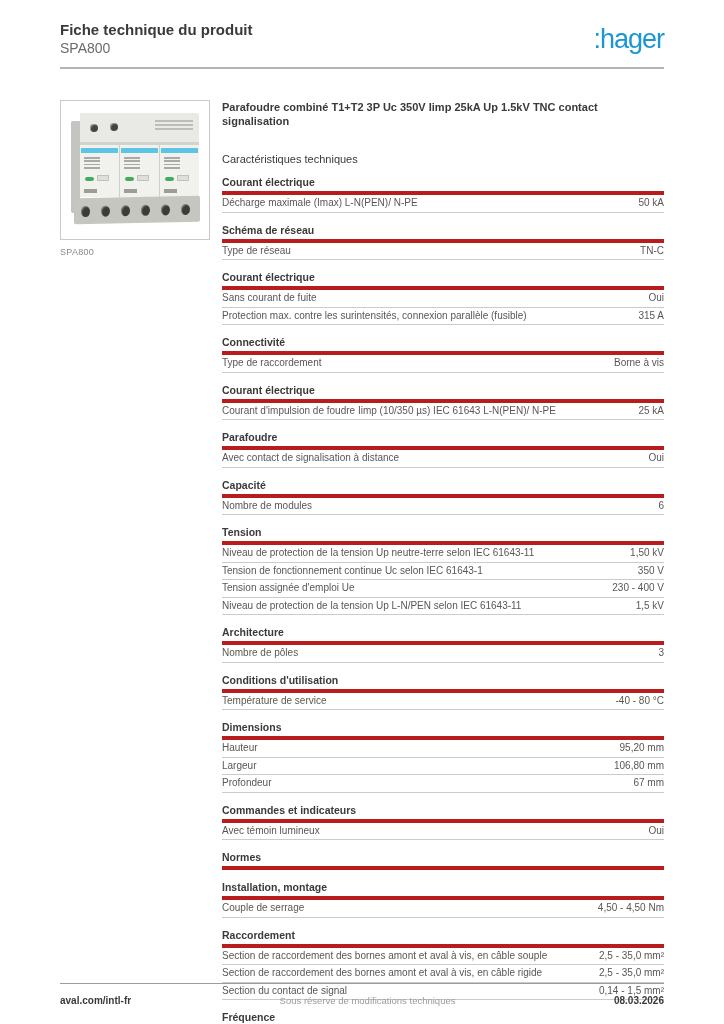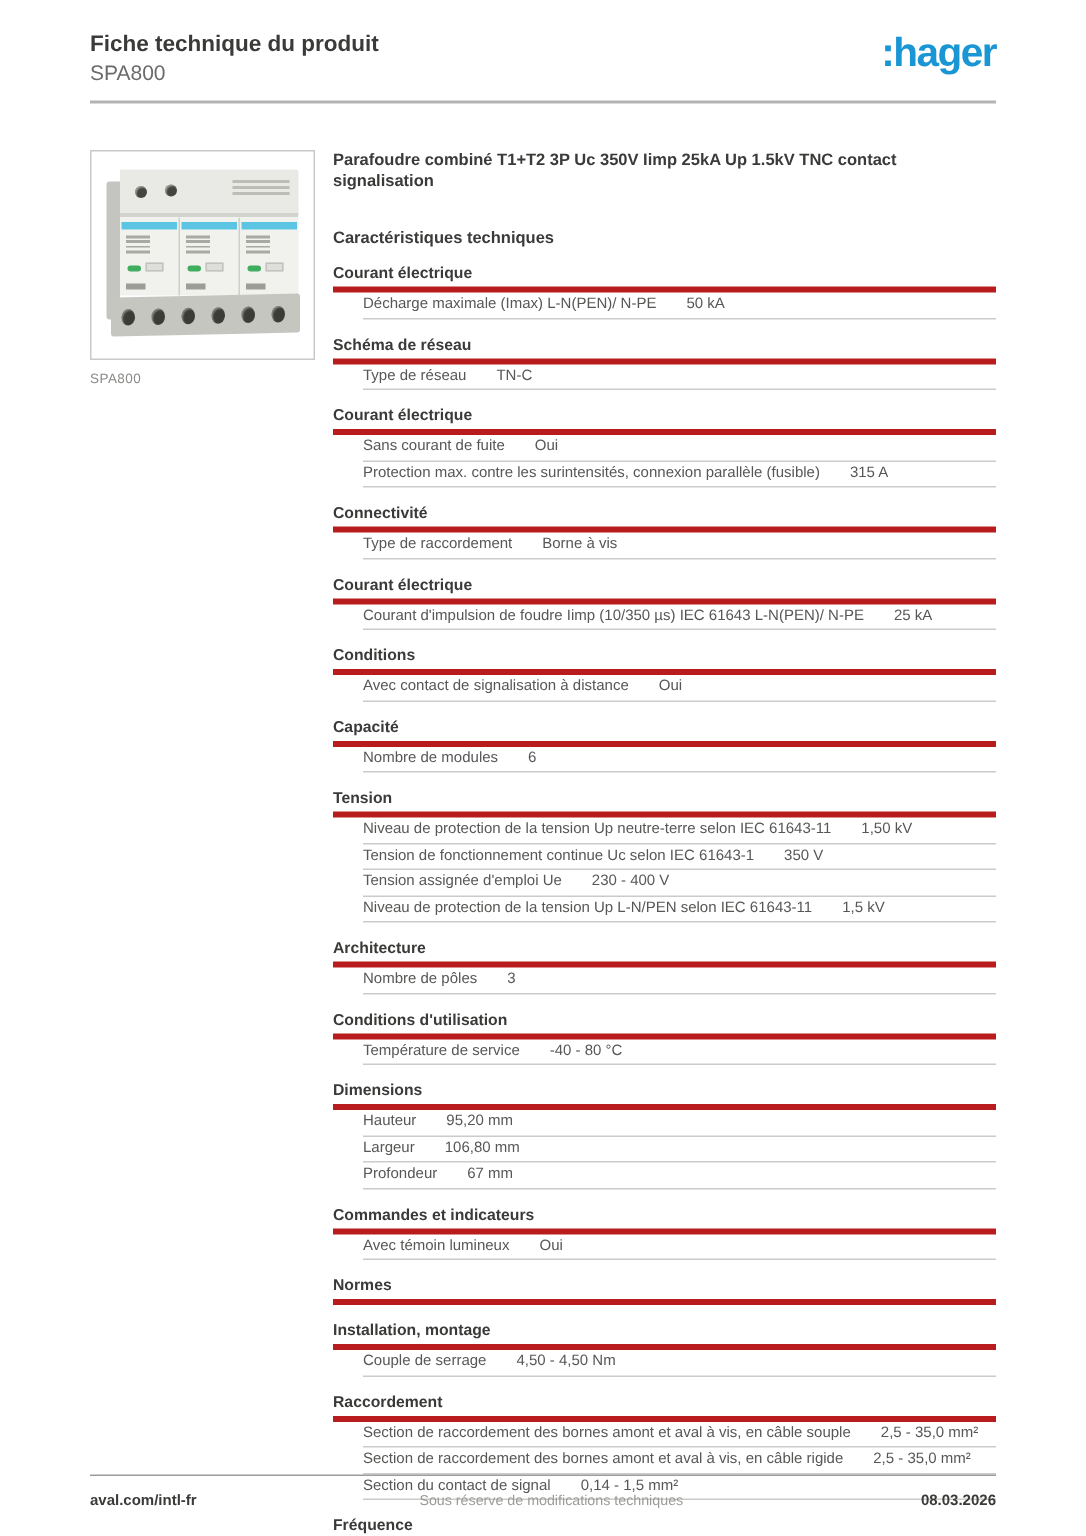--- a/index.html
+++ b/index.html
@@ -8,27 +8,27 @@
     width: 724px; height: 1024px;
     position: relative;
     font-family: "Liberation Sans", "DejaVu Sans", sans-serif;
     color: #3a3a39;
     overflow: hidden;
   }
   .page { position: absolute; left: 60px; right: 60px; top: 0; bottom: 0; }
 
   
   .header {
-    display: flex; justify-content: space-between; align-items: flex-start;
+    display: flex; justify-content: space-between; align-items: center;
     padding-top: 20px; padding-bottom: 10px;
     border-bottom: 2px solid #b3b3b3;
   }
   .doc-title { font-size: 15px; font-weight: bold; color: #3a3a39; line-height: 19px; }
   .doc-subtitle { font-size: 14px; font-weight: normal; color: #6b6b6a; line-height: 18px; }
-  .brand-logo { font-size: 27px; font-weight: bold; letter-spacing: -1px; line-height: 30px; }
+  .brand-logo { font-size: 27px; font-weight: normal; letter-spacing: -1px; line-height: 30px; }
 
   
   .main { display: flex; margin-top: 31px; }
   .left-col { width: 150px; flex: 0 0 150px; }
   .right-col { flex: 1; margin-left: 12px; }
 
   
   .product-image {
     width: 150px; height: 140px;
     border: 1px solid #c9c9c7; background: #ffffff;
@@ -51,34 +51,33 @@
   .mtext { position: absolute; left: 4px; top: 12px; width: 16px; }
   .mtext i { display: block; height: 1.6px; background: #a9a9a4; margin-bottom: 1.8px; }
   .led { position: absolute; left: 5px; top: 32px; width: 9px; height: 4px; border-radius: 2px; background: #3fae5e; }
   .led-label { position: absolute; left: 17px; top: 30px; width: 12px; height: 6px; background: #dededa; border: 1px solid #c2c2be; }
   .mlabel { position: absolute; left: 4px; bottom: 4px; width: 13px; height: 4px; background: #9d9d98; }
   .dev-bottom { position: absolute; left: 3px; right: -1px; top: 84px; height: 26px; background: #c6c6c1; transform: skewY(-1.2deg); border-radius: 2px; }
   .oval { position: absolute; top: 8px; width: 9px; height: 11px; border-radius: 50%; background: #3c3c37; box-shadow: inset 1px 1px 1px rgba(255,255,255,.35); }
 
   
   .product-title { font-size: 11px; font-weight: bold; color: #3a3a39; line-height: 14px; }
-  .tech-header { font-size: 11px; font-weight: bold; color: #3a3a39; margin-top: 25px; }
+  .tech-header { font-size: 11px; font-weight: normal; color: #3a3a39; margin-top: 25px; }
 
   .section { margin-top: 11px; }
   .section h3 {
     font-size: 10.5px; font-weight: bold; color: #3a3a39;
     padding-bottom: 2px; border-bottom: 4px solid #b91c1c;
     line-height: 13px;
   }
   .row {
-    display: flex; justify-content: flex-start; align-items: flex-start;
+    display: flex; justify-content: space-between; align-items: flex-start;
     font-size: 10px; color: #575756; line-height: 12px;
     padding: 2px 0 2.5px 0;
     border-bottom: 1px solid #cbcbc9;
-    margin-left: 20px;
   }
   .row-label { text-align: left; padding-right: 20px; }
   .row-value { text-align: right; white-space: pre-line; flex-shrink: 0; }
 
   
   .footer {
     position: absolute; left: 0; right: 0; bottom: 18px;
     border-top: 1px solid #9c9c9a;
     padding-top: 11px;
     display: flex; justify-content: space-between; align-items: baseline;
@@ -218,21 +217,21 @@
     <h3>Courant électrique</h3>
     <div>
               <div class="row">
                 <div class="row-label">Courant d'impulsion de foudre Iimp (10/350 µs) IEC 61643 L-N(PEN)/ N-PE</div>
                 <div class="row-value">25 kA</div>
               </div>
             </div>
   </div>
 
   <div class="section">
-    <h3>Conditions</h3>
+    <h3>Parafoudre</h3>
     <div>
               <div class="row">
                 <div class="row-label">Avec contact de signalisation à distance</div>
                 <div class="row-value">Oui</div>
               </div>
             </div>
   </div>
 
   <div class="section">
     <h3>Capacité</h3>

